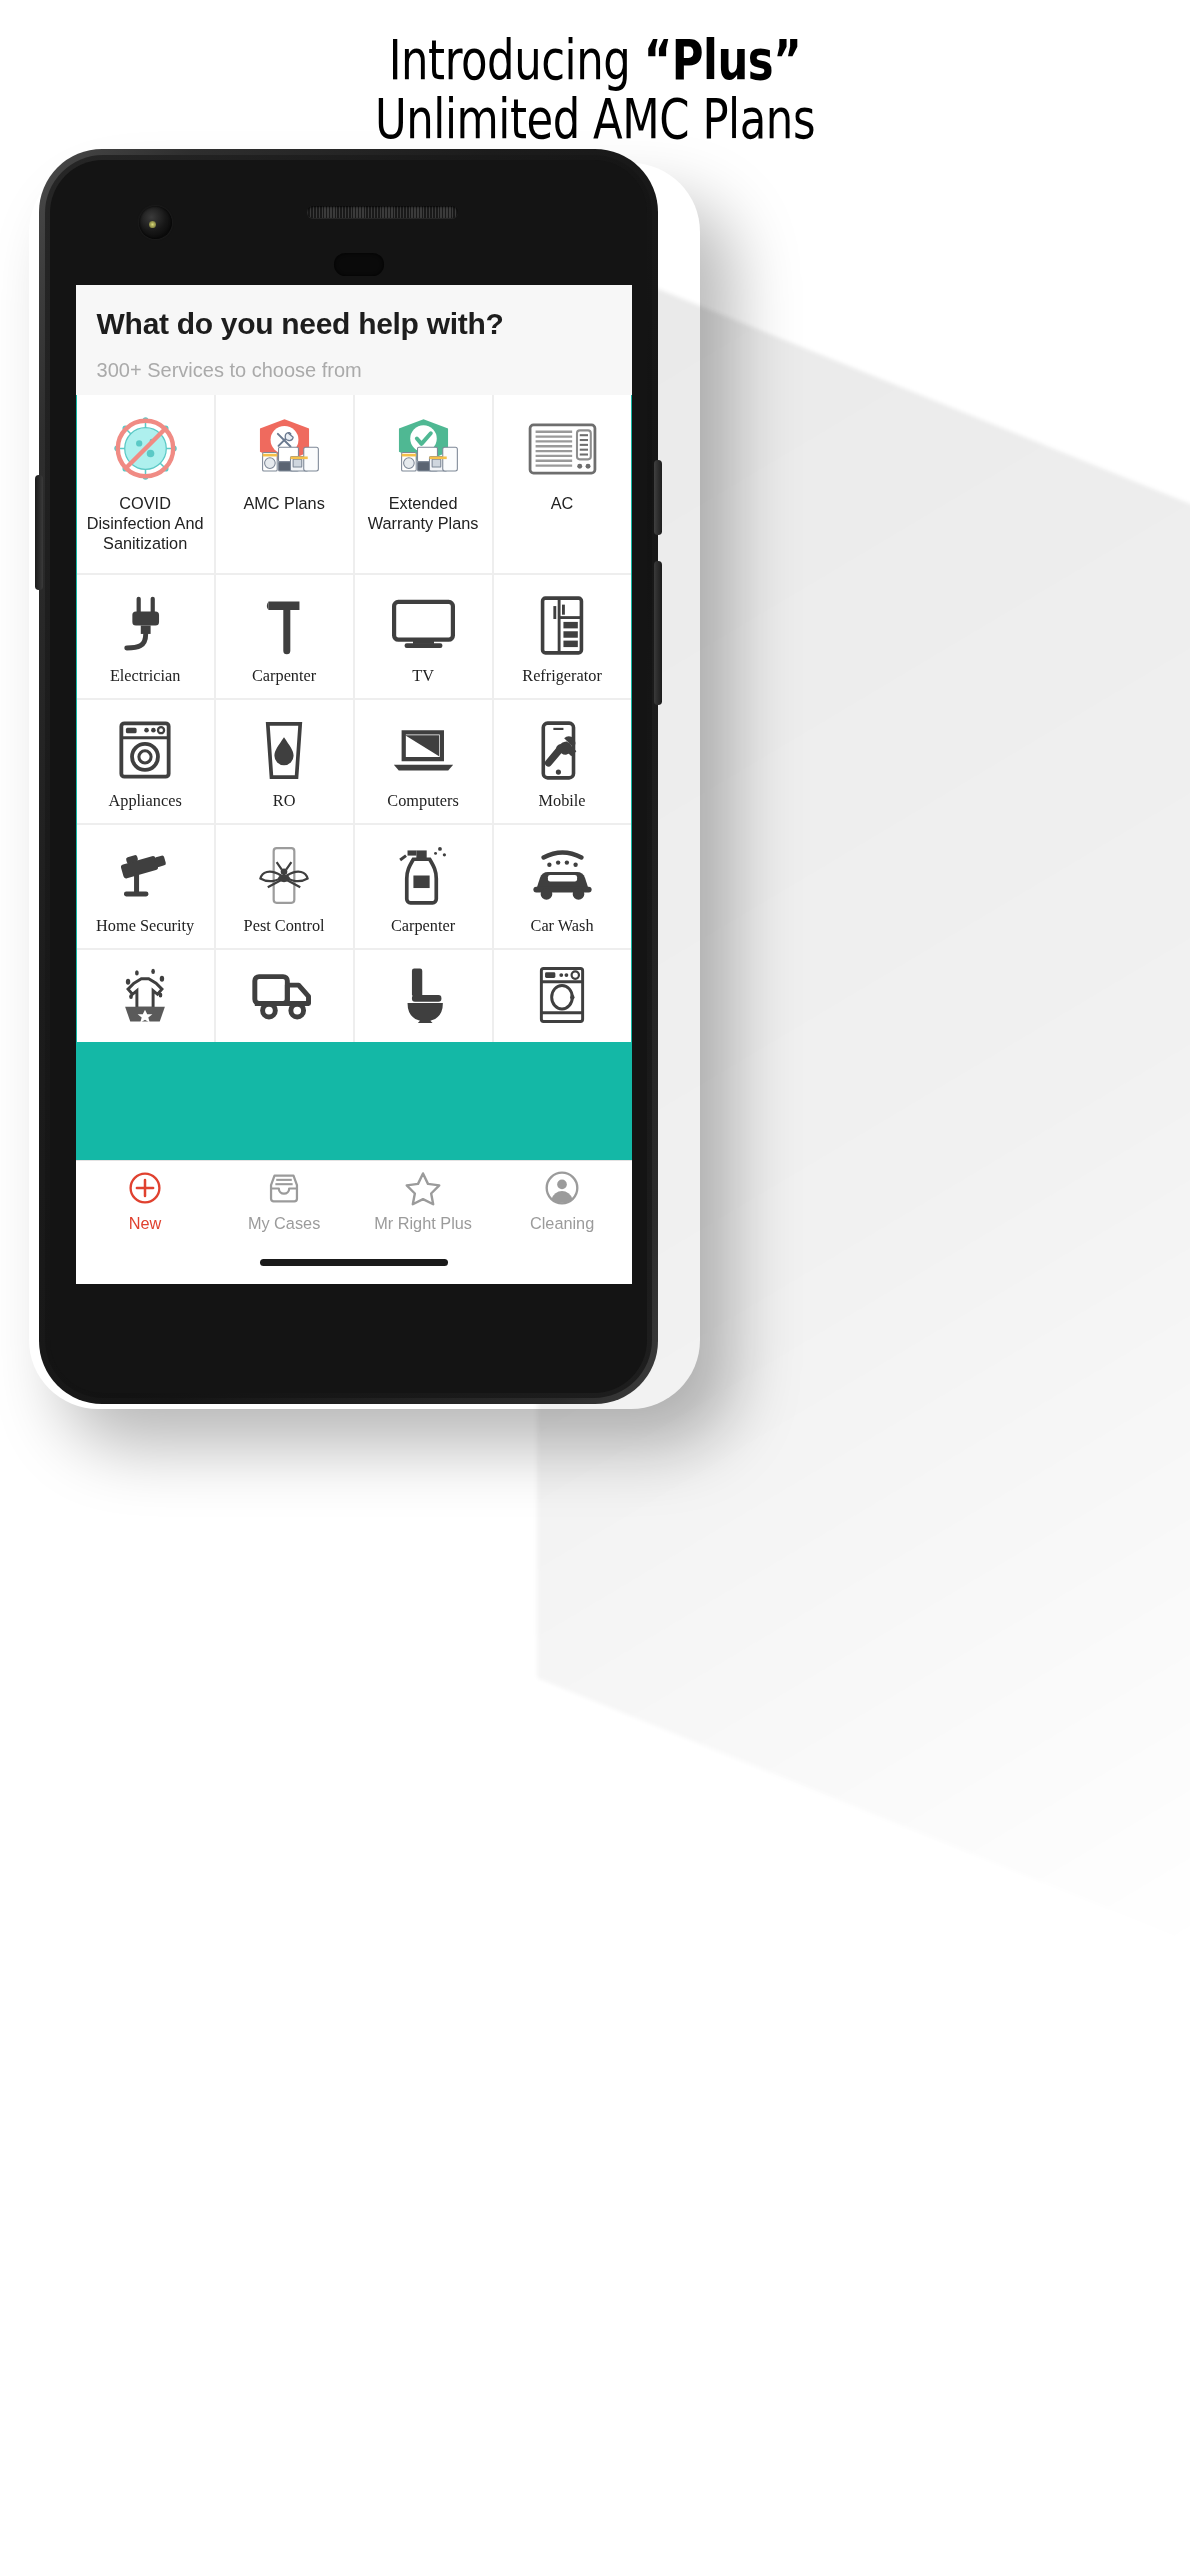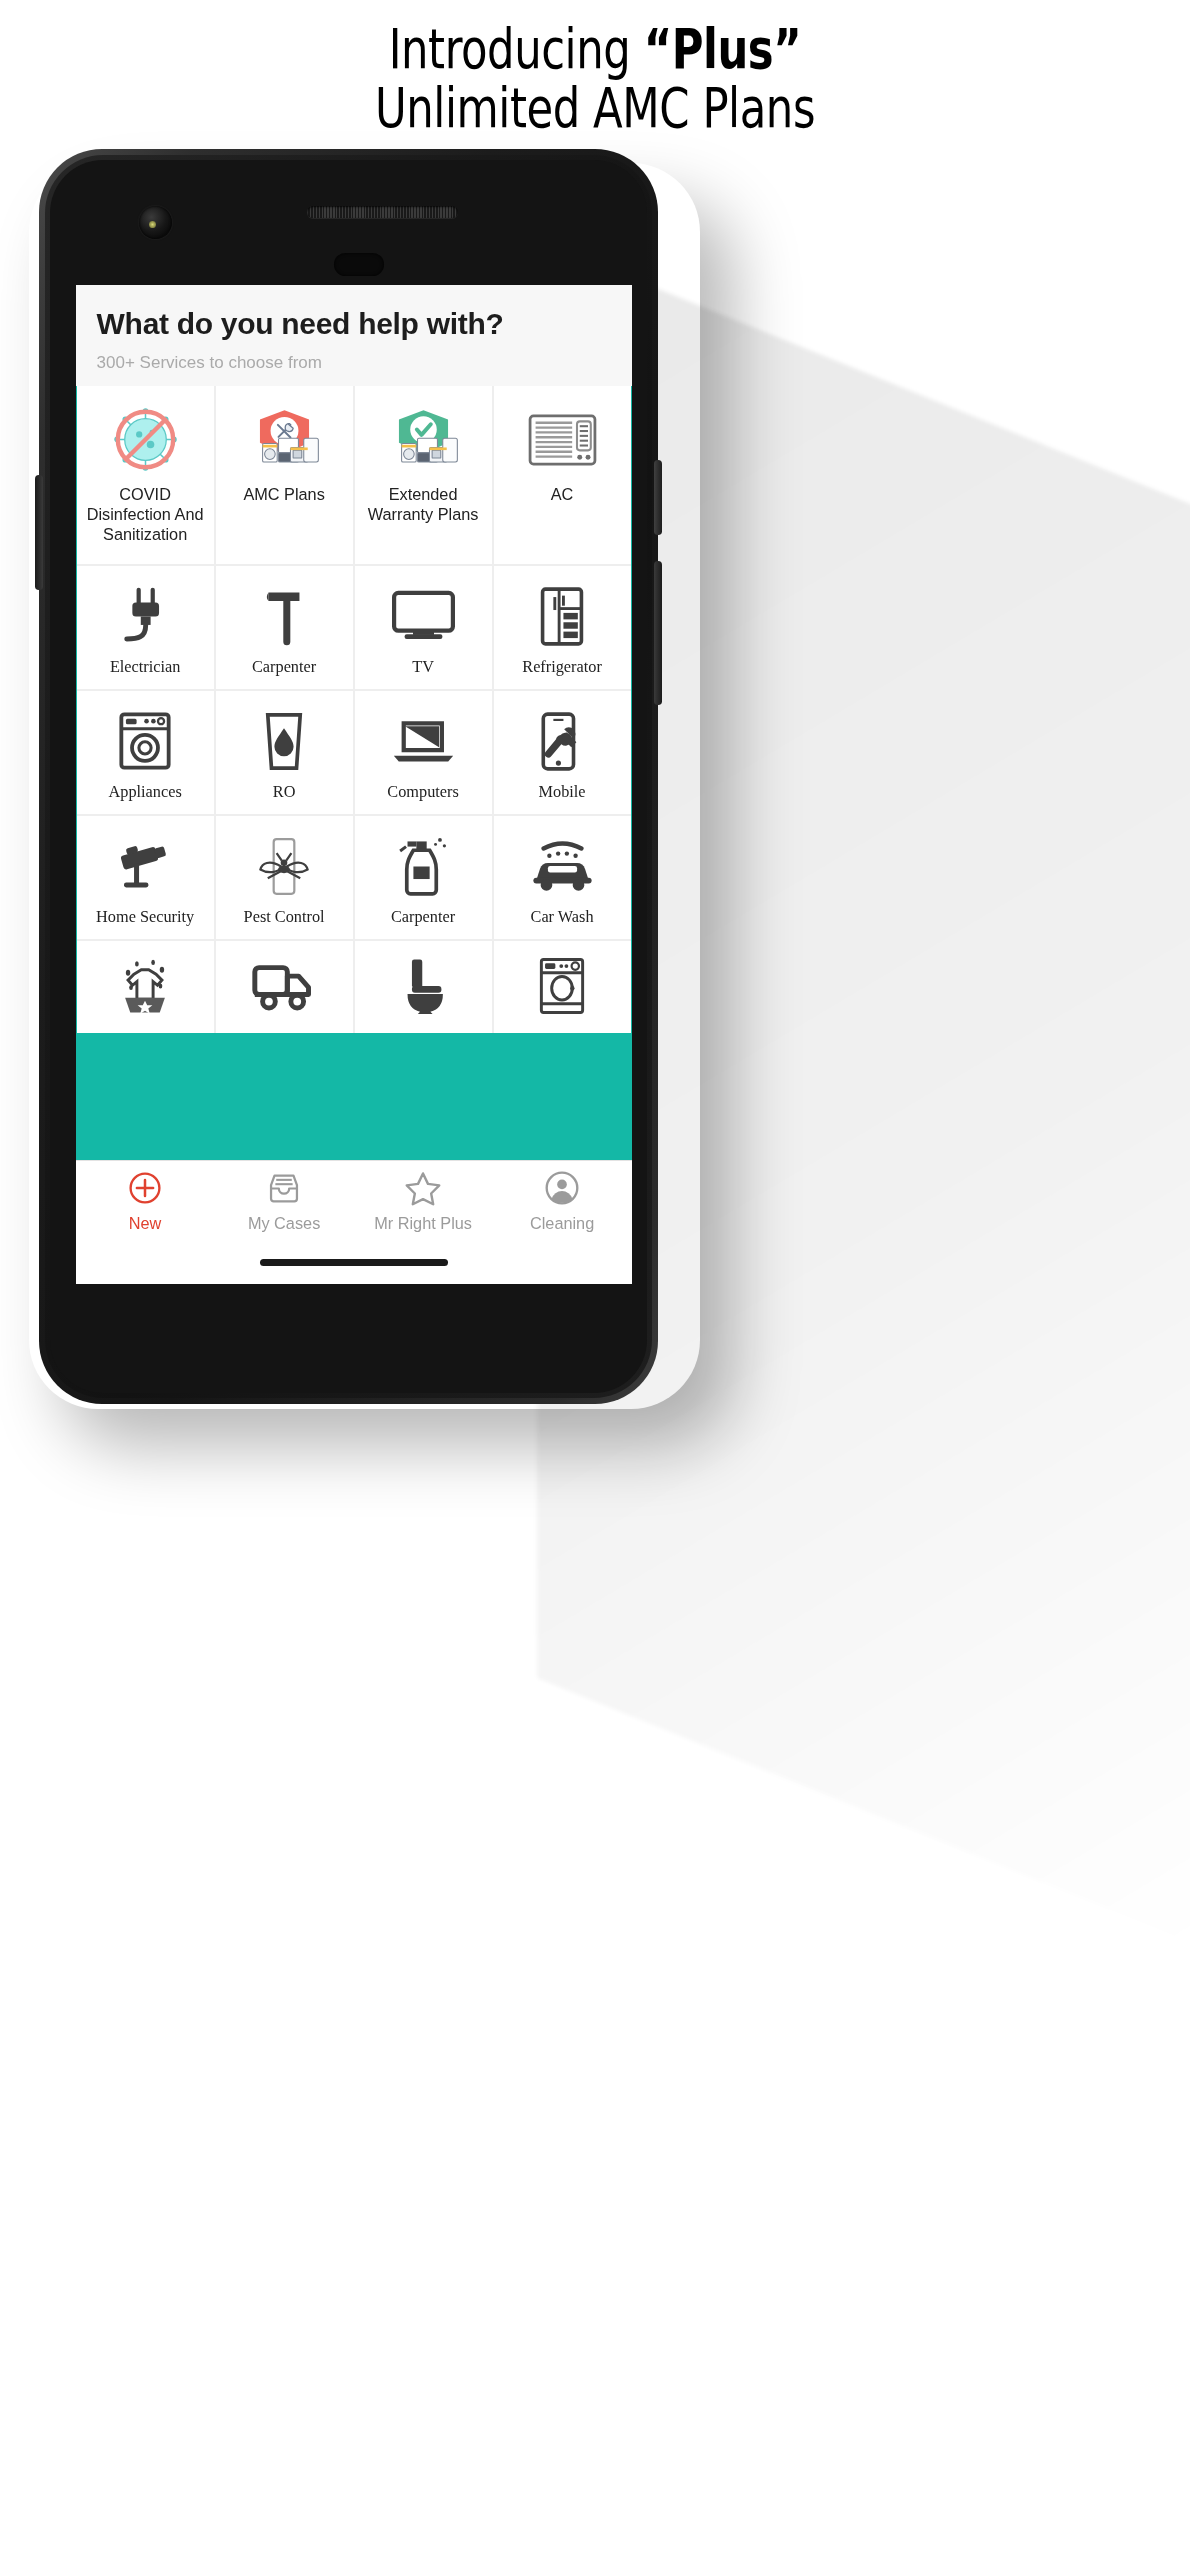--- a/index.html
+++ b/index.html
@@ -6,21 +6,21 @@
   html, body {
     width: 1190px; height: 2576px;
     background: #ffffff;
     font-family: "Liberation Sans", sans-serif;
     overflow: hidden;
   }
 
   
   .headline {
     width: 1190px;
-    padding-top: 19px;
+    padding-top: 30px;
     text-align: center;
     color: #000;
   }
   .headline .line {
     font-family: "DejaVu Sans Condensed", "Liberation Sans Narrow", "Liberation Sans", sans-serif;
     font-size: 56px;
     line-height: 59px;
     letter-spacing: -0.5px;
     font-weight: 400;
     transform: scaleX(0.86);
@@ -149,22 +149,22 @@
     background: #f7f7f7;
   }
   .app-title {
     font-size: 30px;
     line-height: 35px;
     color: #1d1d1d;
     font-weight: 700;
     letter-spacing: -0.3px;
   }
   .app-subtitle {
-    margin-top: 12px;
-    font-size: 17px;
+    margin-top: 18px;
+    font-size: 20px;
     color: #aaaaaa;
     font-weight: 400;
   }
 
   .grid-wrap {
     flex: 1;
     overflow: hidden;
     background: #14b8a6;
     padding: 0 1px;
   }

